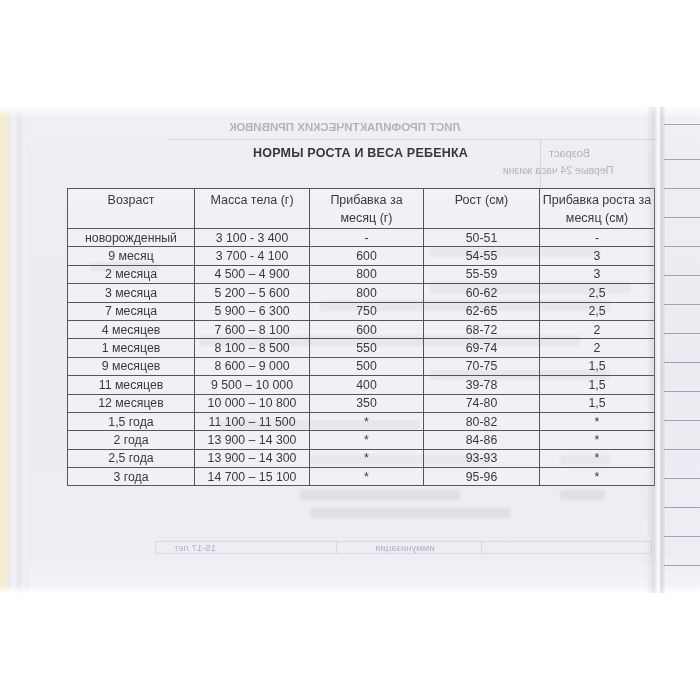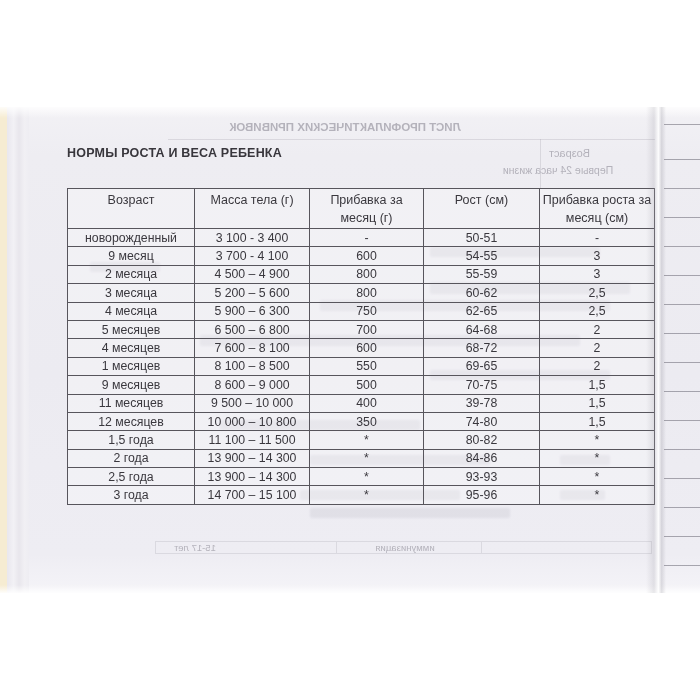--- a/index.html
+++ b/index.html
@@ -28,21 +28,21 @@
       rgba(255,255,255,0.85) 62%, rgba(125,123,135,0.22) 78%, rgba(0,0,0,0) 100%); }
 
   
   .next-page { position: absolute; left: 664px; top: 0; width: 36px; height: 470px;
     background: repeating-linear-gradient(180deg,
       rgba(0,0,0,0) 0px, rgba(0,0,0,0) 28px,
       rgba(105,103,115,0.55) 28px, rgba(105,103,115,0.55) 29px);
     background-position: 0 24px; }
 
   .title { position: absolute; left: 67px; top: 39px; width: 587px;
-    text-align: left; font-size: 12.5px; font-weight: bold; color: #38363c;
+    text-align: center; font-size: 12.5px; font-weight: bold; color: #38363c;
     letter-spacing: 0.2px; }
 
   table.growth { position: absolute; left: 67px; top: 81px; width: 587px;
     border-collapse: collapse; table-layout: fixed;
     font-size: 12.3px; color: #3a383e; }
   table.growth th, table.growth td { border: 1px solid #57555c; text-align: center;
     padding: 0 2px; overflow: hidden; background: rgba(255,255,255,0.25); }
   table.growth th { height: 40px; vertical-align: top; font-weight: normal;
     font-size: 12.5px; line-height: 18px; padding-top: 2px; }
   table.growth td { height: 18.4px; line-height: 16px; font-weight: normal; }
@@ -149,45 +149,38 @@
           <td>3</td>
         </tr>
         <tr>
           <td>3 месяца</td>
           <td>5 200 – 5 600</td>
           <td>800</td>
           <td>60-62</td>
           <td>2,5</td>
         </tr>
         <tr>
-          <td>4 месяца</td>
+          <td>7 месяца</td>
           <td>5 900 – 6 300</td>
           <td>750</td>
           <td>62-65</td>
           <td>2,5</td>
-        </tr>
-        <tr>
-          <td>5 месяцев</td>
-          <td>6 500 – 6 800</td>
-          <td>700</td>
-          <td>64-68</td>
-          <td>2</td>
         </tr>
         <tr>
           <td>4 месяцев</td>
           <td>7 600 – 8 100</td>
           <td>600</td>
           <td>68-72</td>
           <td>2</td>
         </tr>
         <tr>
           <td>1 месяцев</td>
           <td>8 100 – 8 500</td>
           <td>550</td>
-          <td>69-65</td>
+          <td>69-74</td>
           <td>2</td>
         </tr>
         <tr>
           <td>9 месяцев</td>
           <td>8 600 – 9 000</td>
           <td>500</td>
           <td>70-75</td>
           <td>1,5</td>
         </tr>
         <tr>

